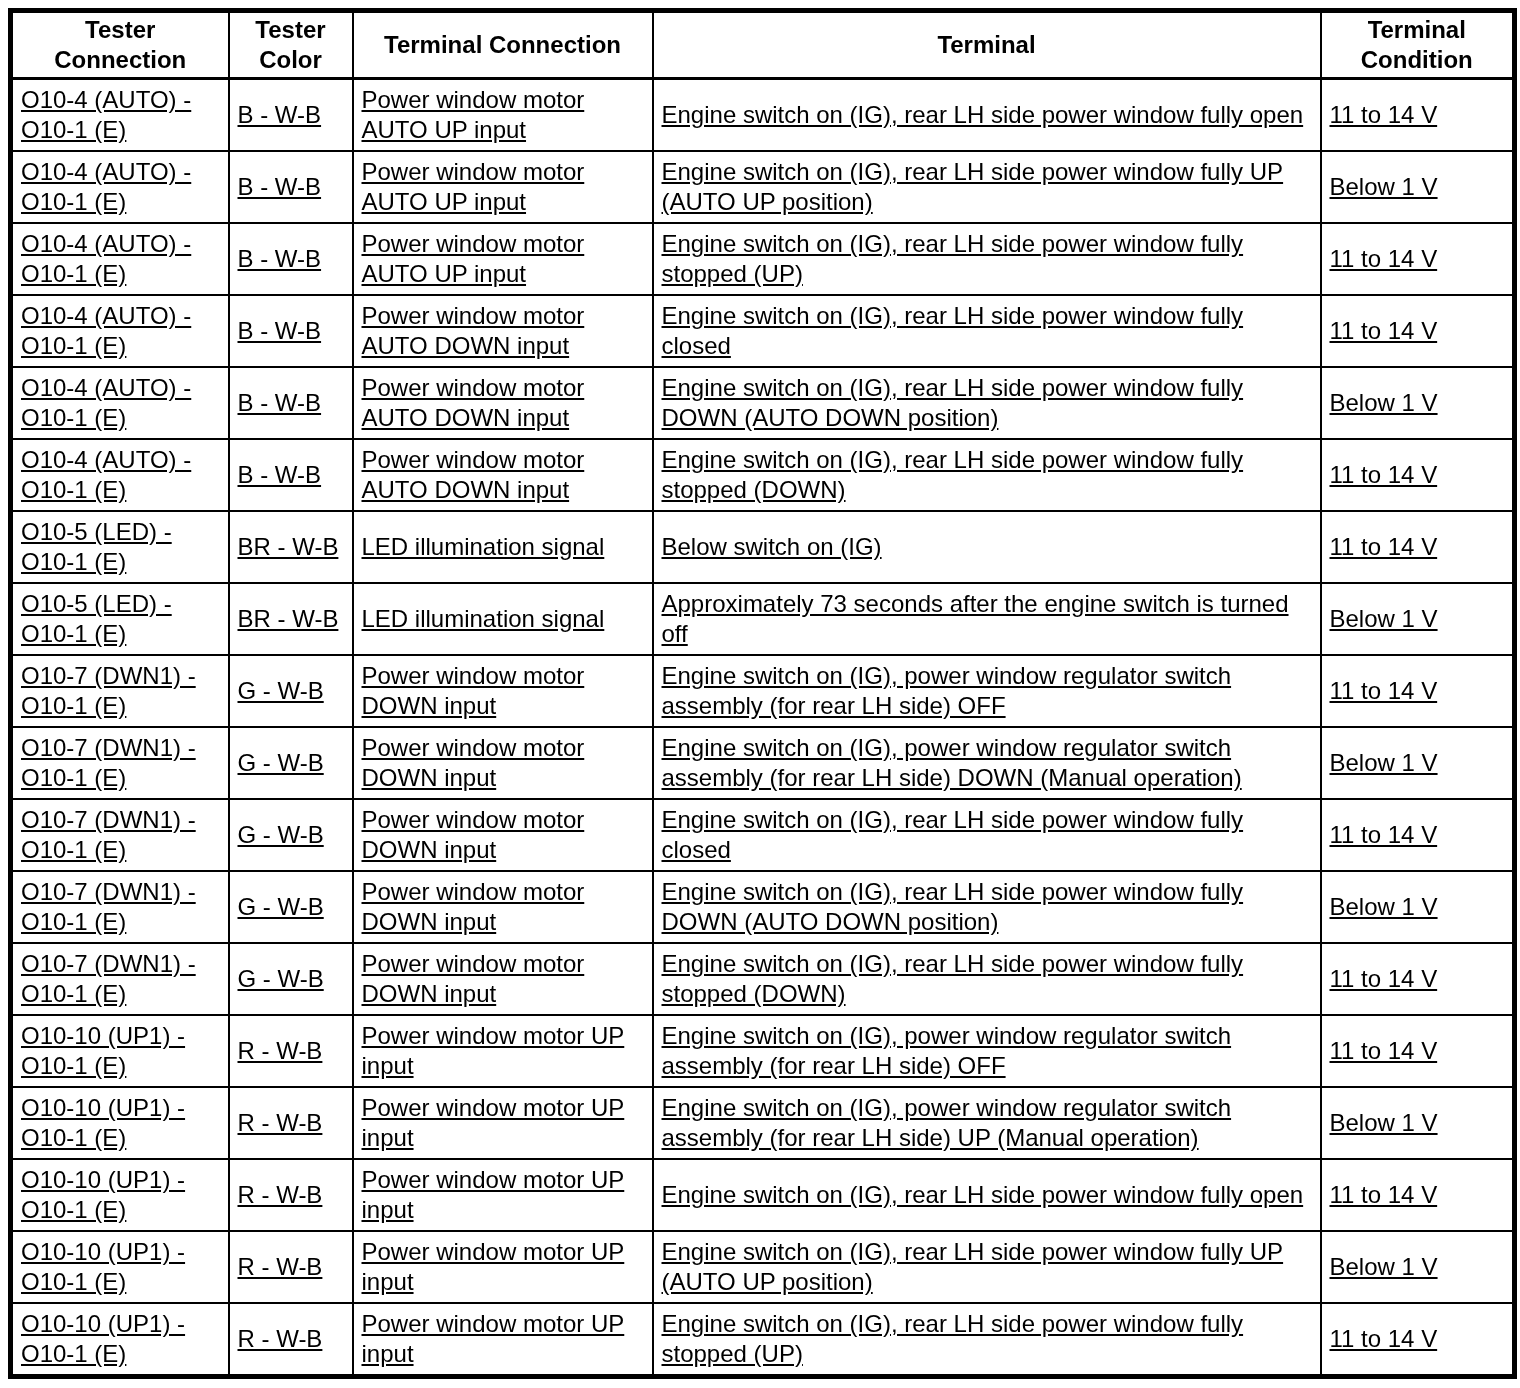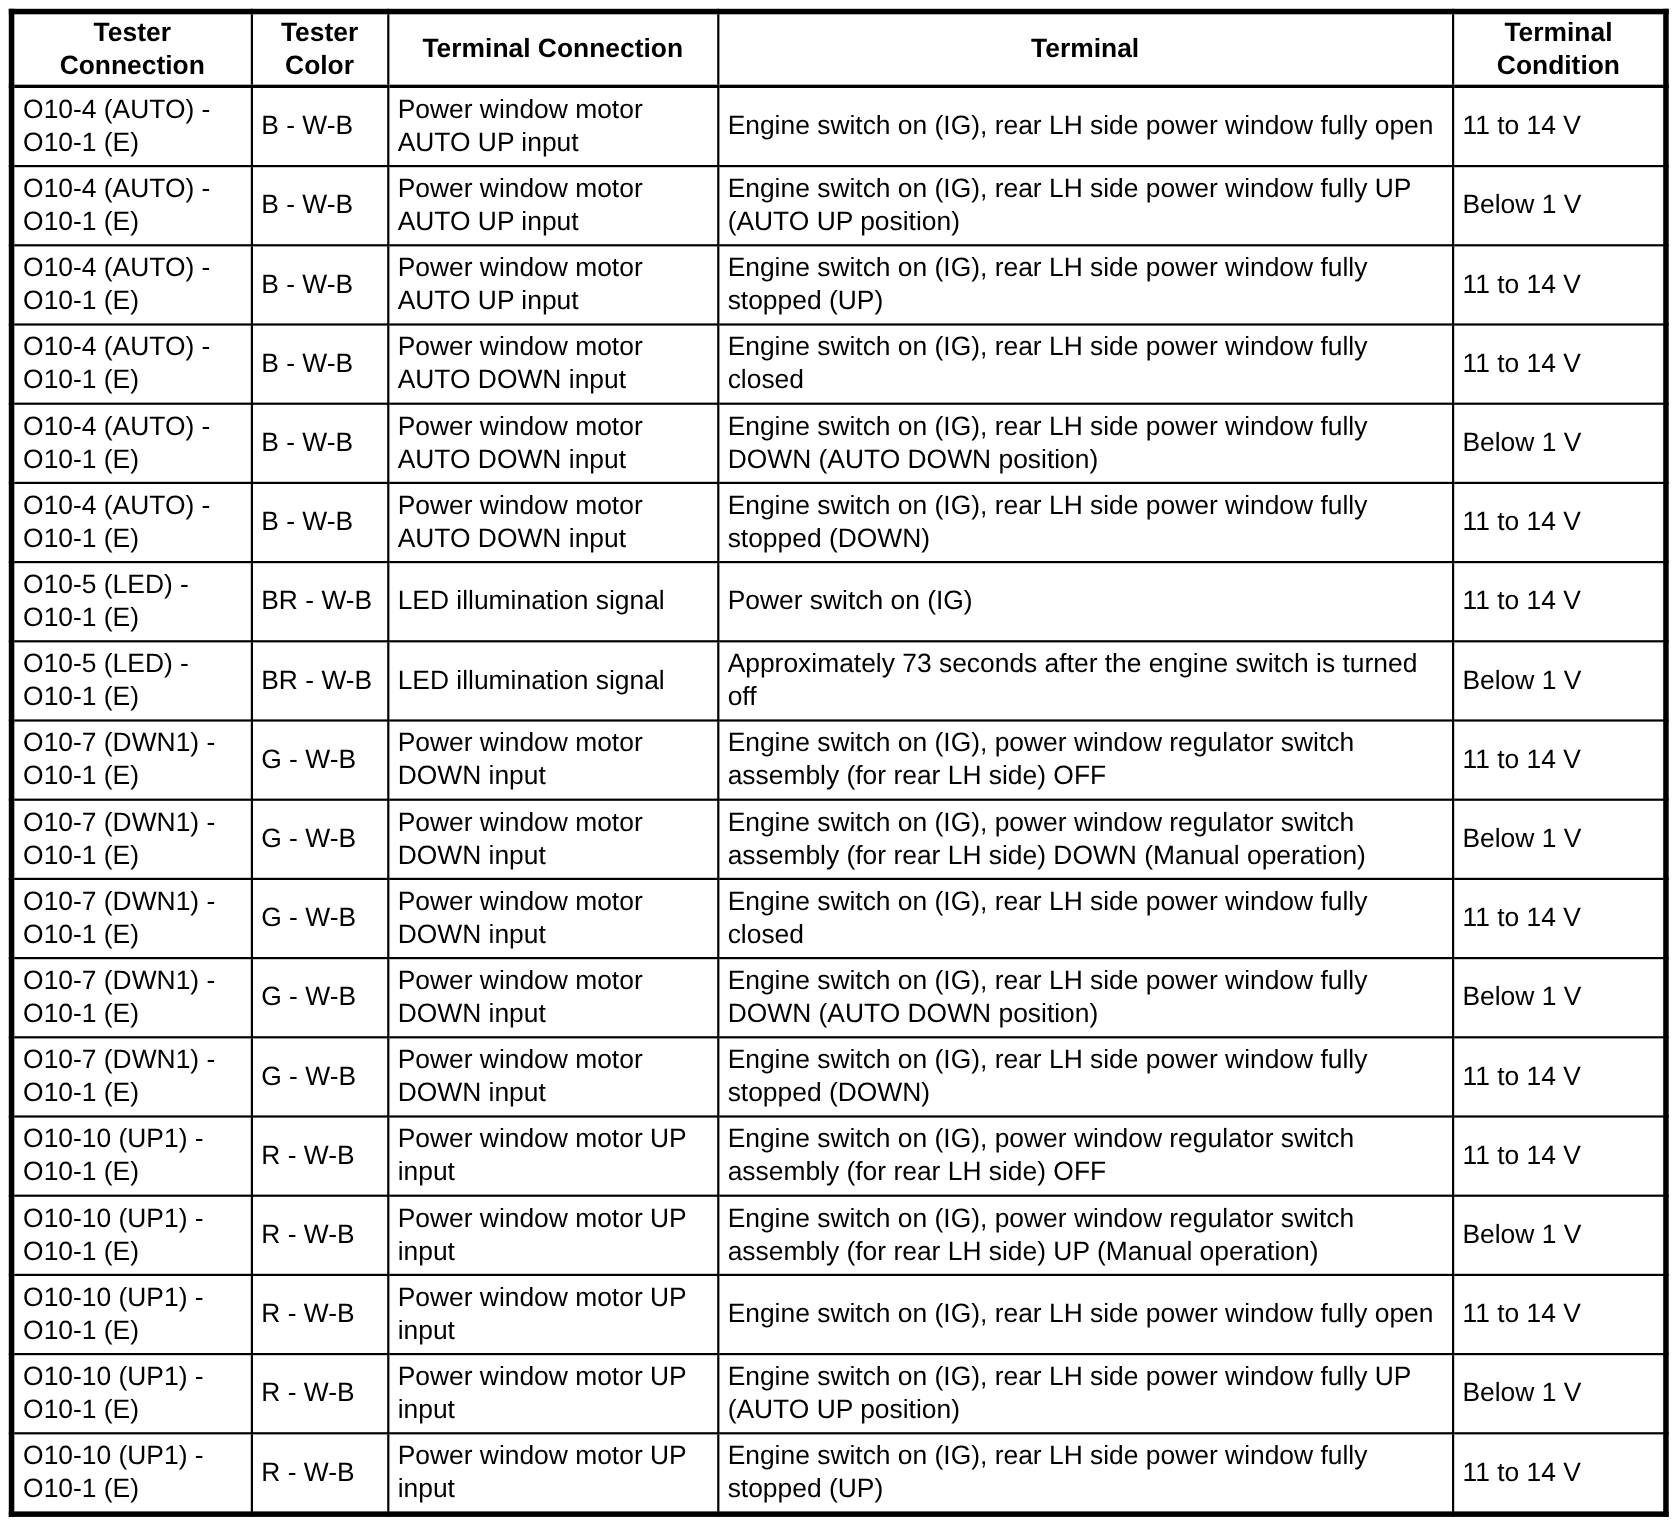--- a/index.html
+++ b/index.html
@@ -43,21 +43,21 @@
   table.spec-table td {
     border: 2px solid #000000;
     text-align: left;
     vertical-align: middle;
     padding: 2px 8px;
     height: 66px;
     overflow: hidden;
     word-wrap: break-word;
   }
   thead tr { height: 64px; }
-  tbody tr { height: 72px; }
+  tbody tr { height: 72px; text-decoration: underline; }
 </style>
 </head>
 <body>
 
 <div class="page">
   <table class="spec-table">
     <colgroup>
       <col class="c1">
         <col class="c2">
         <col class="c3">
@@ -113,21 +113,21 @@
           <td>O10-4 (AUTO) - O10-1 (E)</td>
           <td>B - W-B</td>
           <td>Power window motor AUTO DOWN input</td>
           <td>Engine switch on (IG), rear LH side power window fully stopped (DOWN)</td>
           <td>11 to 14 V</td>
         </tr>
         <tr>
           <td>O10-5 (LED) - O10-1 (E)</td>
           <td>BR - W-B</td>
           <td>LED illumination signal</td>
-          <td>Power switch on (IG)</td>
+          <td>Below switch on (IG)</td>
           <td>11 to 14 V</td>
         </tr>
         <tr>
           <td>O10-5 (LED) - O10-1 (E)</td>
           <td>BR - W-B</td>
           <td>LED illumination signal</td>
           <td>Approximately 73 seconds after the engine switch is turned off</td>
           <td>Below 1 V</td>
         </tr>
         <tr>

